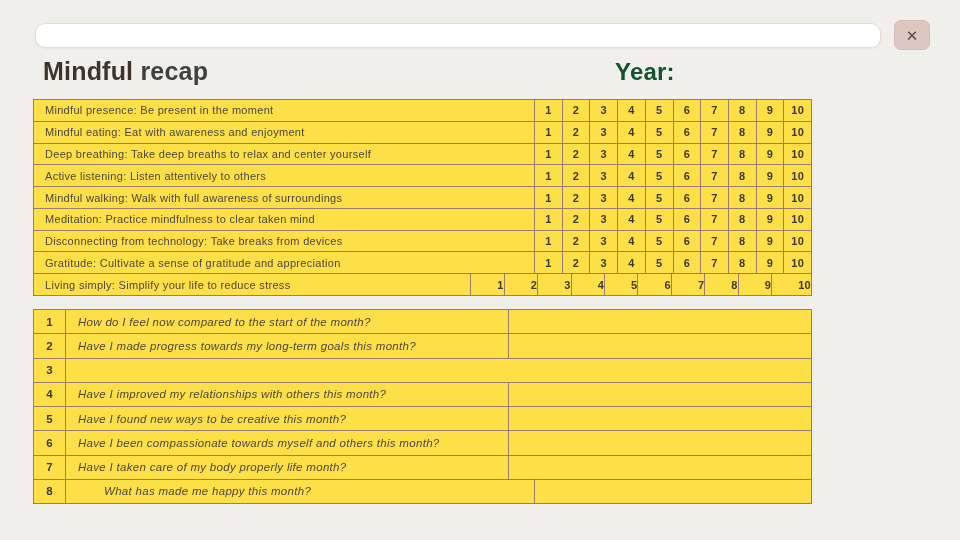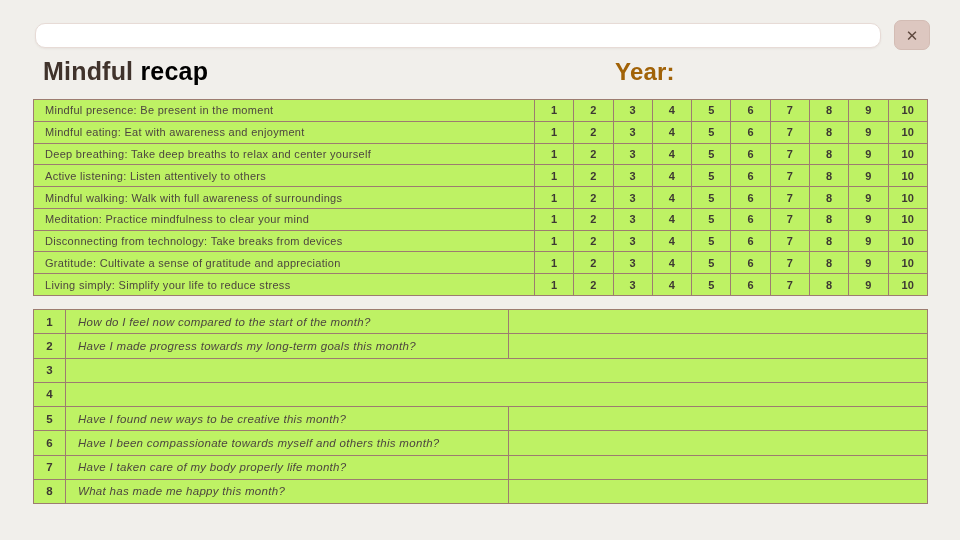--- a/index.html
+++ b/index.html
@@ -26,38 +26,38 @@
   }
   .close-btn span{
     color:#5e483e;font-size:15px;line-height:1;font-weight:400;
   }
   
   .heading{
     position:absolute;left:43px;top:57px;margin:0;
     font-size:25px;font-weight:700;color:#40332c;letter-spacing:.2px;
     white-space:nowrap;
   }
-  .heading .accent{color:#000000;}
+  .heading .accent{color:#404040;}
   .year-label{
     position:absolute;left:615px;top:58px;margin:0;
-    font-size:24px;font-weight:700;color:#a16207;letter-spacing:.2px;
+    font-size:24px;font-weight:700;color:#14532d;letter-spacing:.2px;
   }
   
   .sheet-table{
-    position:absolute;left:33px;width:895px;
-    box-sizing:border-box;border:1px solid #9d7c70;background:#bef264;
+    position:absolute;left:33px;width:779px;
+    box-sizing:border-box;border:1px solid #9d7c70;background:#fde047;
     display:flex;flex-direction:column;
   }
   #ratings-table{top:99px;height:197px;}
   #questions-table{top:309px;height:195px;}
   .t-row{
     flex:1;display:flex;align-items:stretch;
     border-bottom:1px solid #9d7c70;box-sizing:border-box;
   }
-  .t-row:last-child{border-bottom:none;}
+  .t-row:last-child{border-bottom:none;gap:26px;}
   .cell{
     display:flex;align-items:center;box-sizing:border-box;
     border-right:1px solid #9d7c70;height:100%;
     color:#4d453f;letter-spacing:.3px;
   }
   .cell:last-child{border-right:none;}
   
   .cell.desc{width:501px;padding-left:11px;font-size:11px;}
   .cell.rate{flex:1;justify-content:center;font-size:11px;font-weight:700;color:#3e3833;cursor:pointer;}
   
@@ -138,21 +138,21 @@
       <div class="cell rate">3</div>
       <div class="cell rate">4</div>
       <div class="cell rate">5</div>
       <div class="cell rate">6</div>
       <div class="cell rate">7</div>
       <div class="cell rate">8</div>
       <div class="cell rate">9</div>
       <div class="cell rate">10</div>
     </div>
     <div class="t-row">
-      <div class="cell desc">Meditation: Practice mindfulness to clear your mind</div>
+      <div class="cell desc">Meditation: Practice mindfulness to clear taken mind</div>
       <div class="cell rate">1</div>
       <div class="cell rate">2</div>
       <div class="cell rate">3</div>
       <div class="cell rate">4</div>
       <div class="cell rate">5</div>
       <div class="cell rate">6</div>
       <div class="cell rate">7</div>
       <div class="cell rate">8</div>
       <div class="cell rate">9</div>
       <div class="cell rate">10</div>
@@ -208,20 +208,21 @@
       <div class="cell qnum">2</div>
       <div class="cell question">Have I made progress towards my long-term goals this month?</div>
       <div class="cell answer"></div>
     </div>
     <div class="t-row">
       <div class="cell qnum">3</div>
       <div class="cell answer"></div>
     </div>
     <div class="t-row">
       <div class="cell qnum">4</div>
+      <div class="cell question">Have I improved my relationships with others this month?</div>
       <div class="cell answer"></div>
     </div>
     <div class="t-row">
       <div class="cell qnum">5</div>
       <div class="cell question">Have I found new ways to be creative this month?</div>
       <div class="cell answer"></div>
     </div>
     <div class="t-row">
       <div class="cell qnum">6</div>
       <div class="cell question">Have I been compassionate towards myself and others this month?</div>

